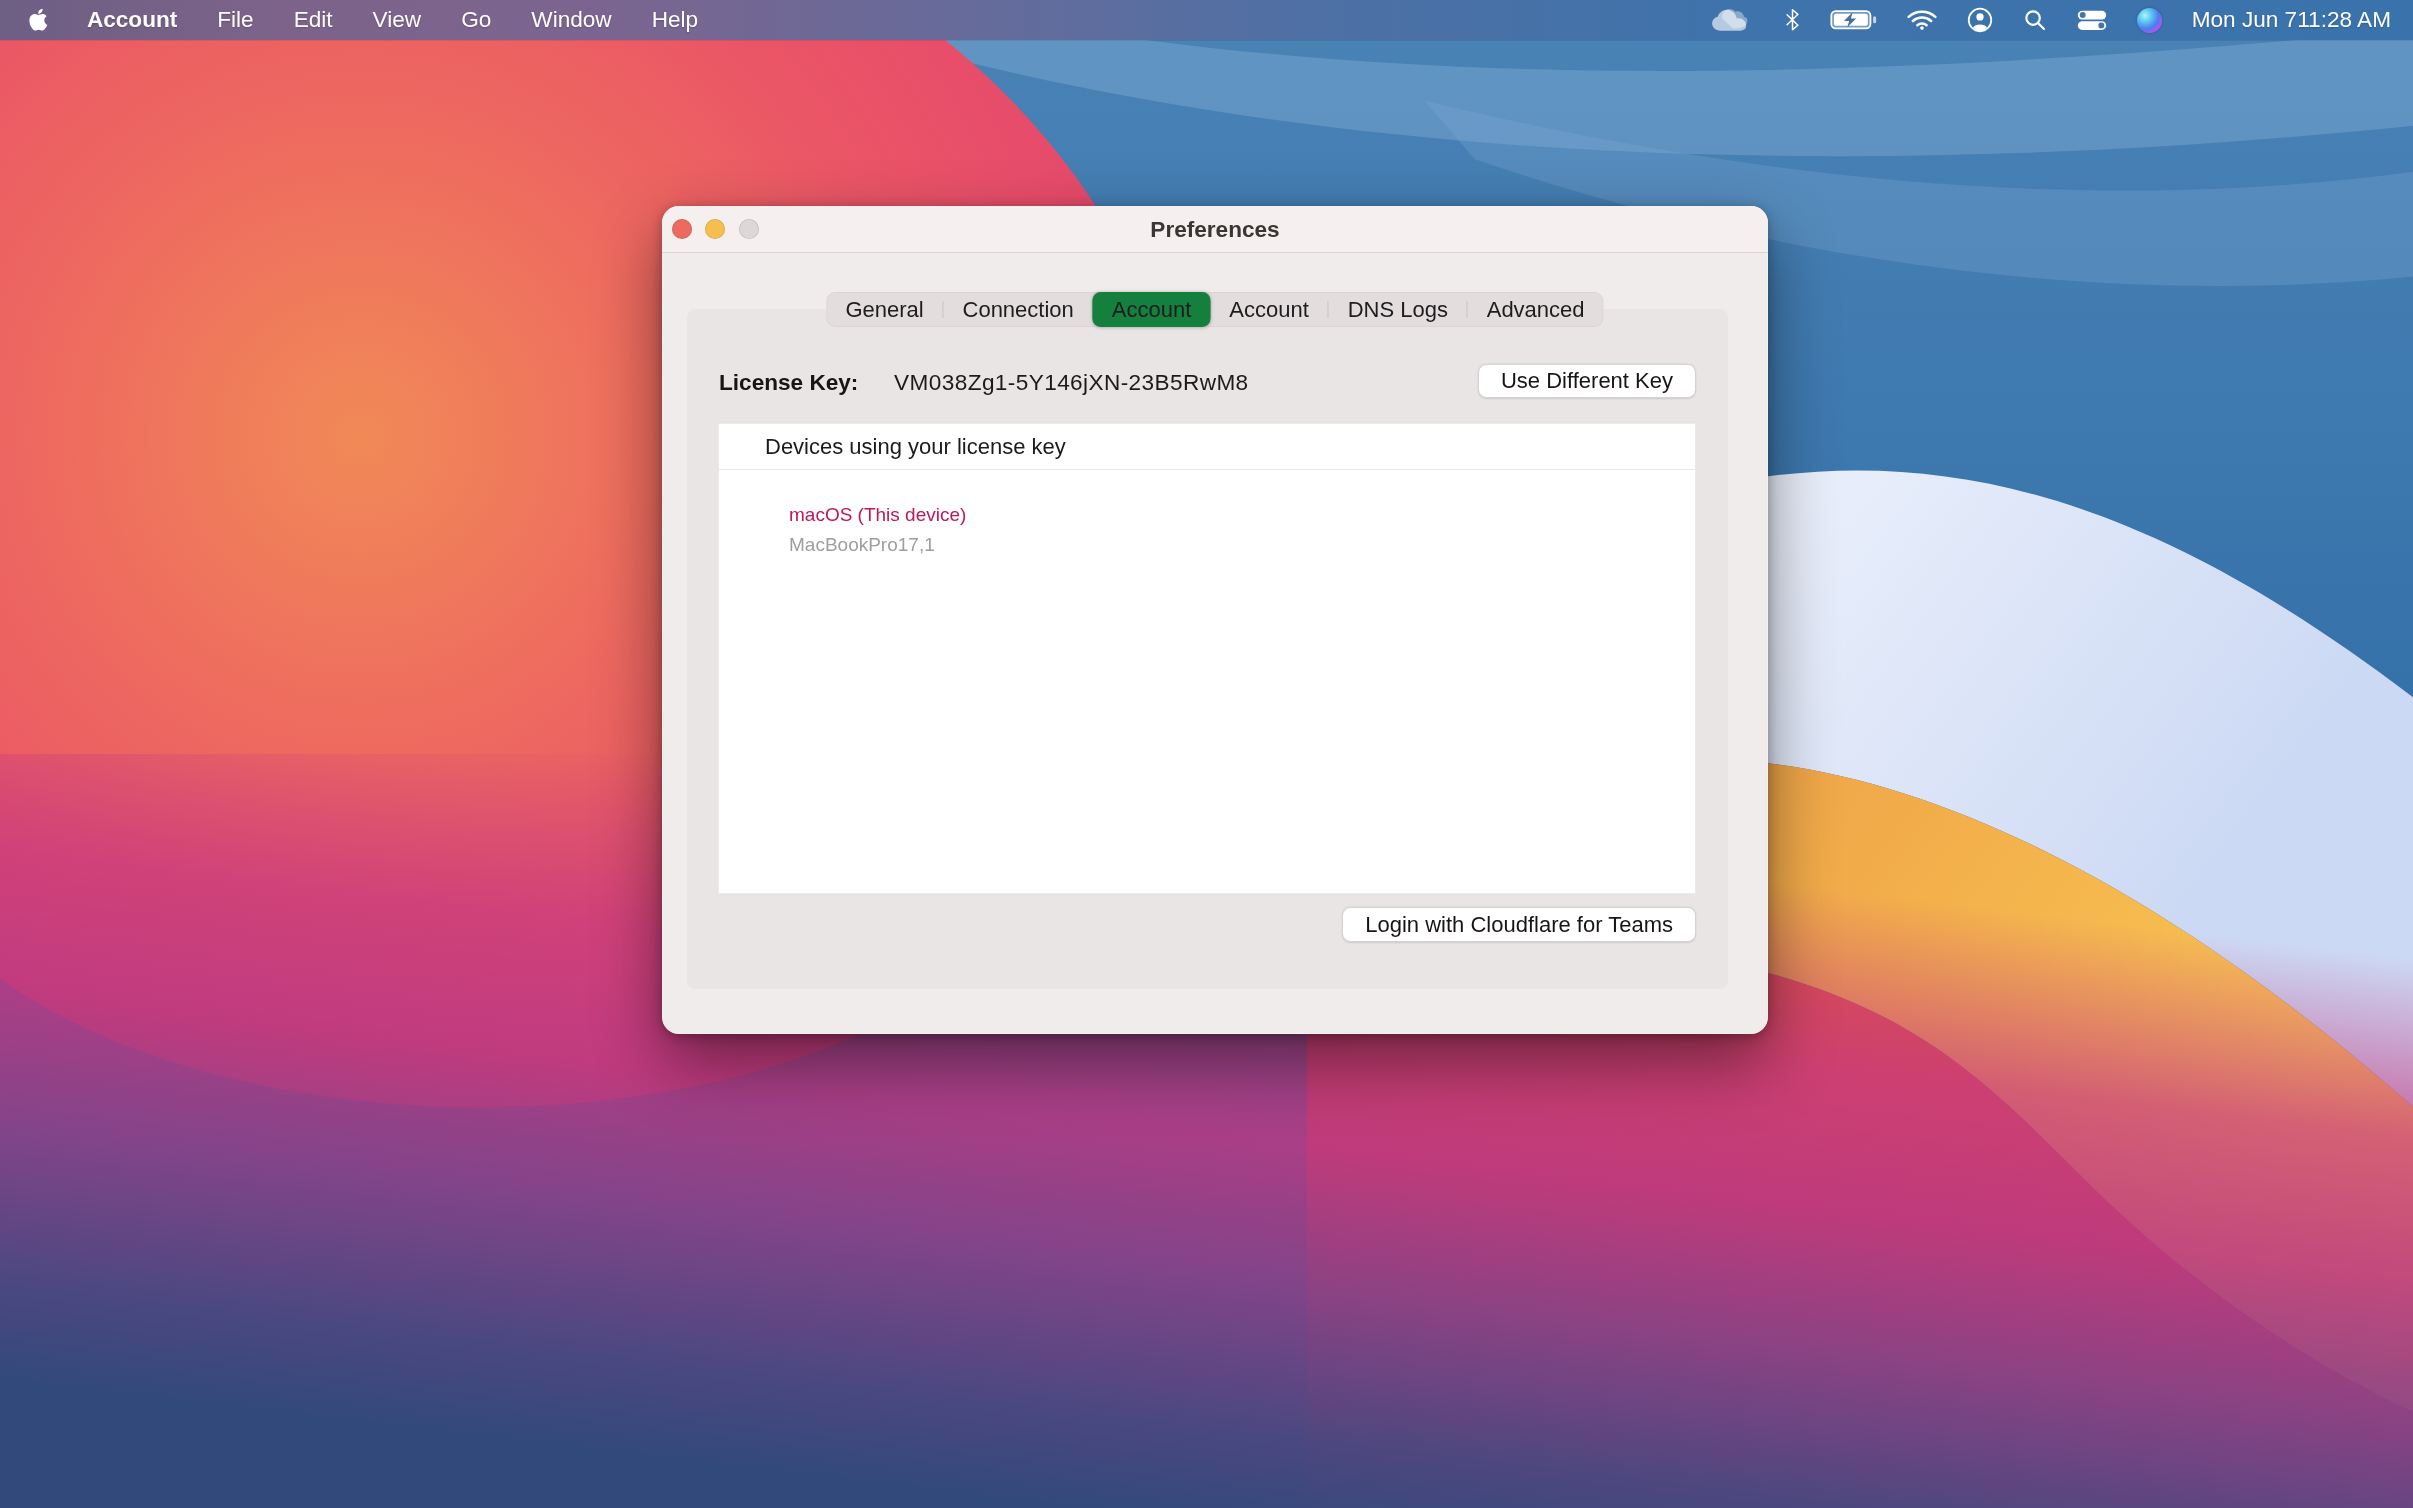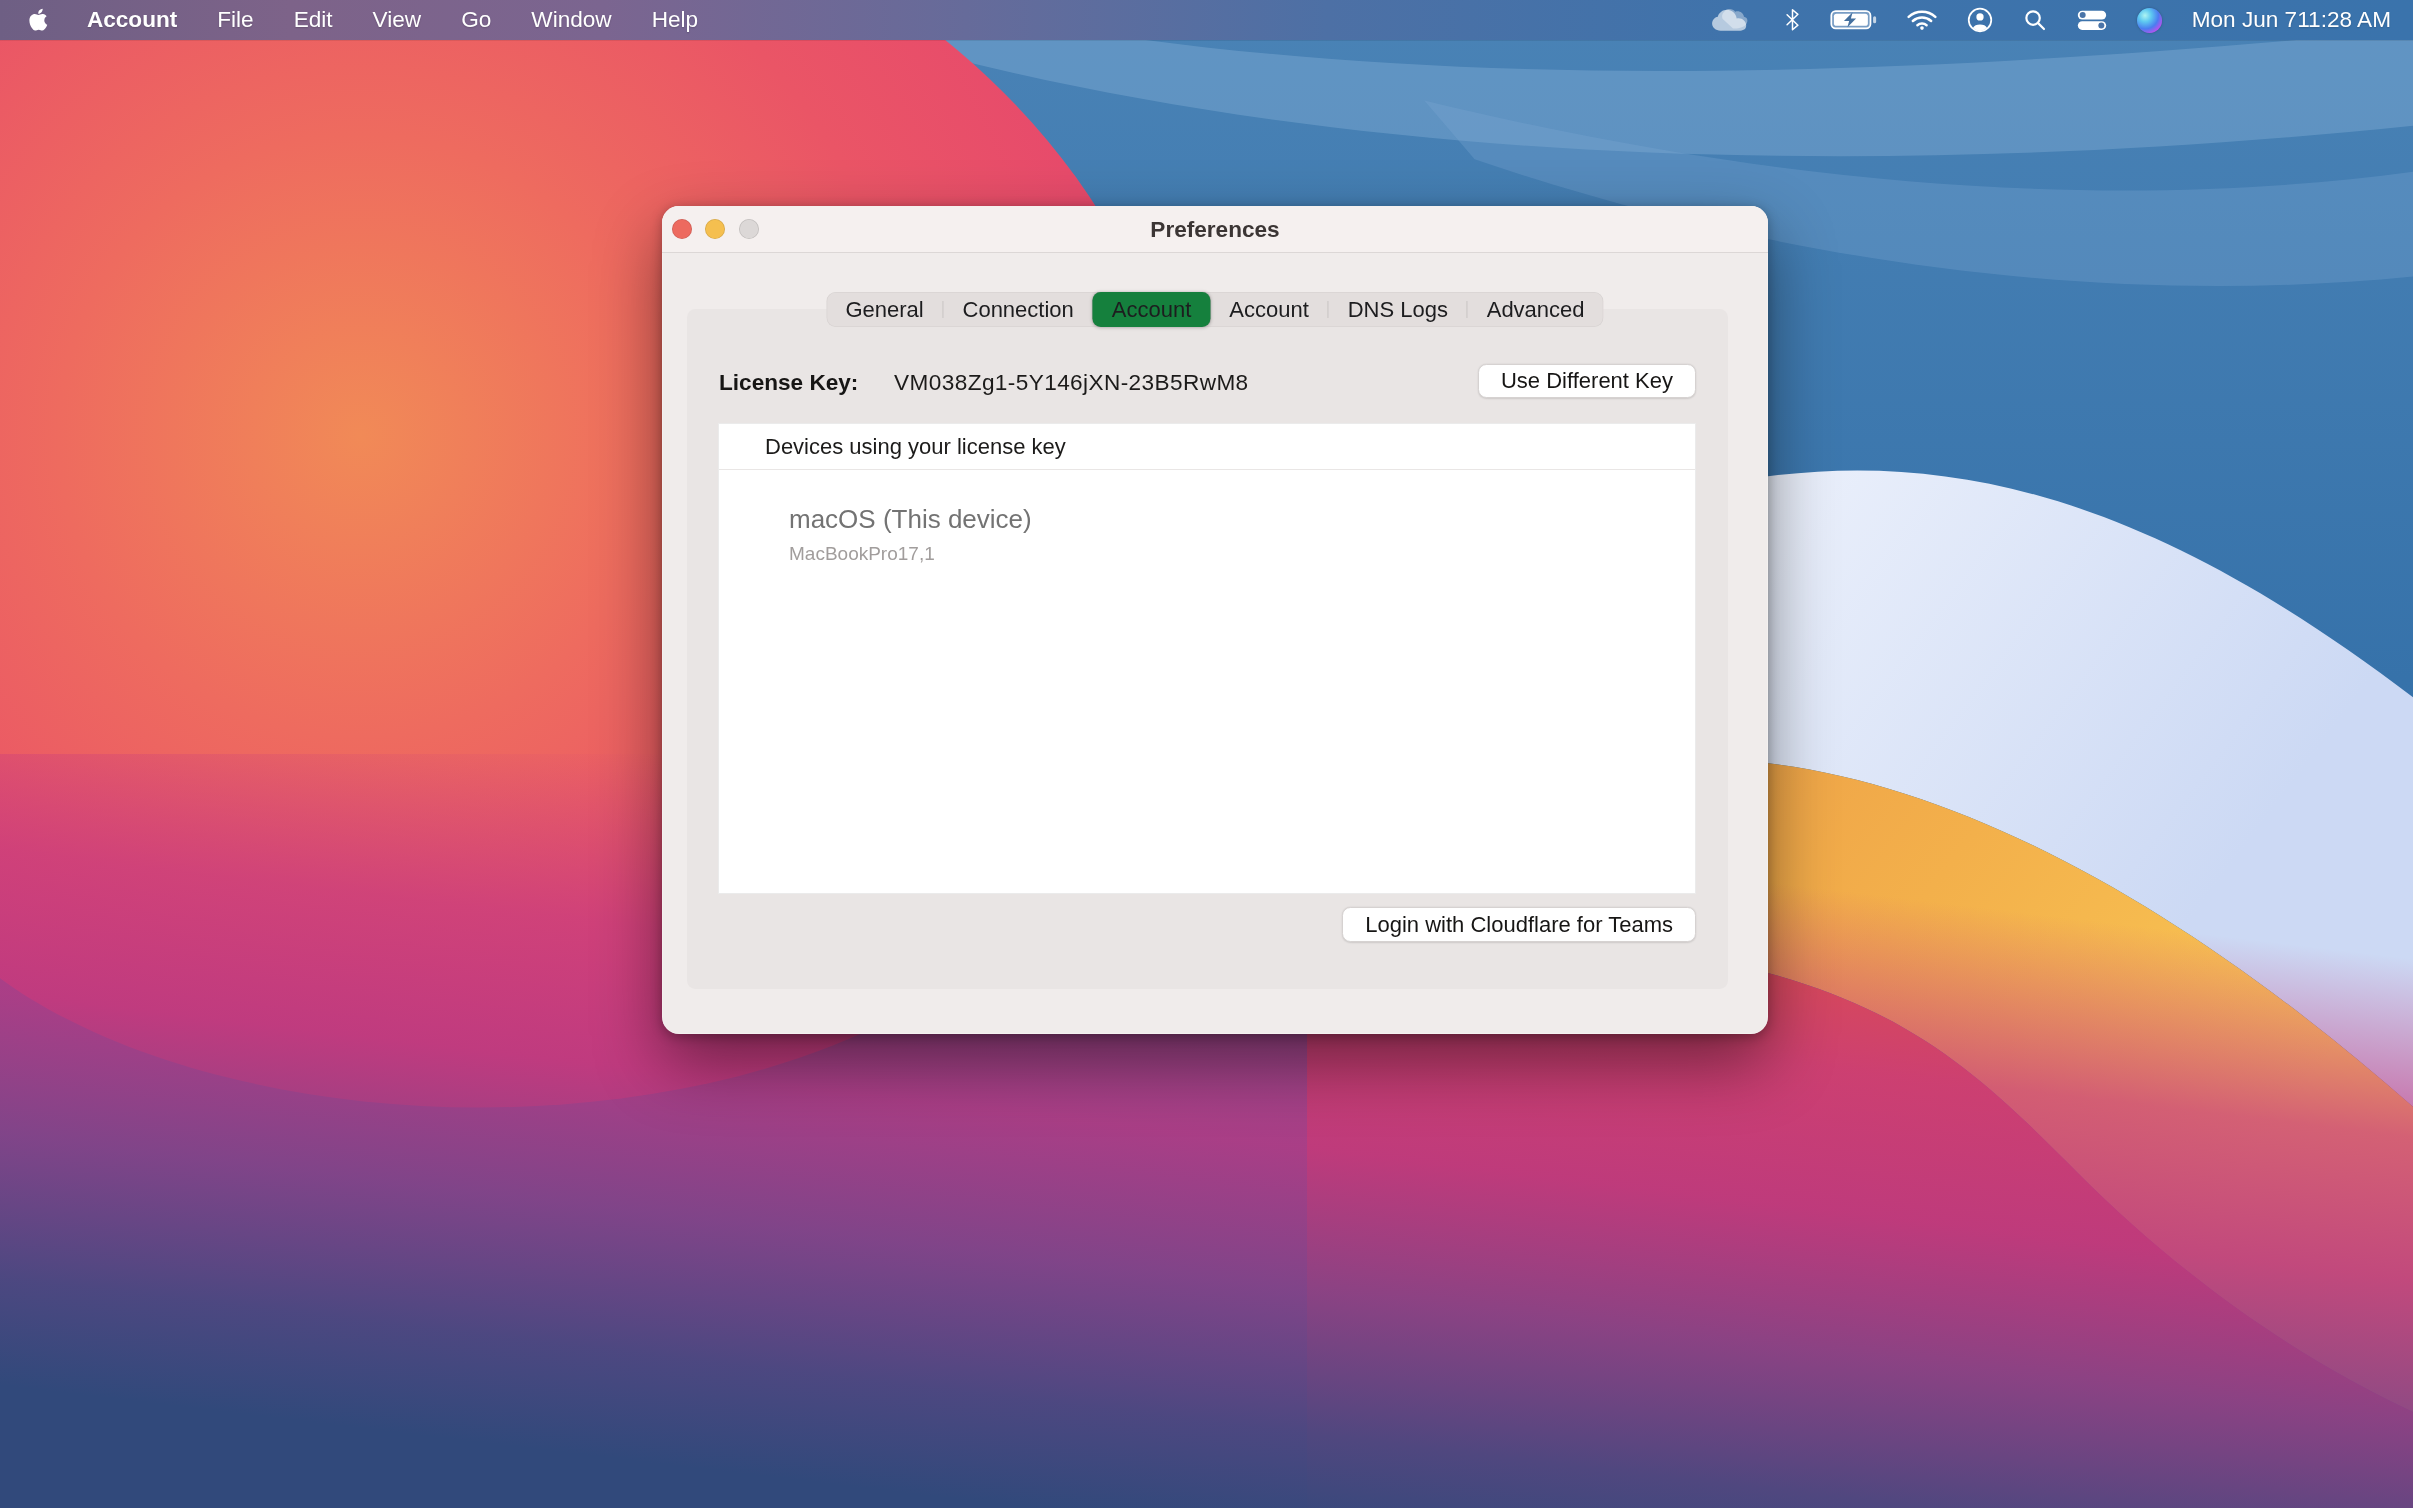--- a/index.html
+++ b/index.html
@@ -60,21 +60,21 @@
   .btn{background:#ffffff;border:0.8px solid #d6d2d1;border-radius:8.4px;font-family:inherit;
     font-size:22px;color:#171615;box-shadow:0 0.8px 1.7px rgba(0,0,0,0.12);white-space:nowrap;}
   .use-key-btn{position:absolute;right:32px;top:55px;height:34px;padding:0 22px;}
 
   
   .devices-box{position:absolute;left:31px;top:114px;width:978px;height:471px;
     background:#ffffff;border:0.8px solid rgba(0,0,0,0.08);}
   .devices-header{height:46px;line-height:46px;padding-left:46px;font-size:22px;color:#1c1b1a;
     border-bottom:0.8px solid #e9e6e5;}
   .device-item{padding-left:70px;padding-top:34px;}
-  .device-name{font-size:26px;font-weight:500;color:#737373;}
+  .device-name{font-size:19px;font-weight:500;color:#be185d;}
   .device-model{font-size:19px;color:#a19d9c;margin-top:8.4px;}
 
   .teams-btn{position:absolute;right:32px;top:598px;height:35px;padding:0 22px;}
 </style>
 </head>
 <body>
 
 <svg id="wallpaper" viewBox="0 0 2880 1800" preserveAspectRatio="none">
   <defs>
     <linearGradient id="sky" x1="0" y1="0" x2="0" y2="1">

